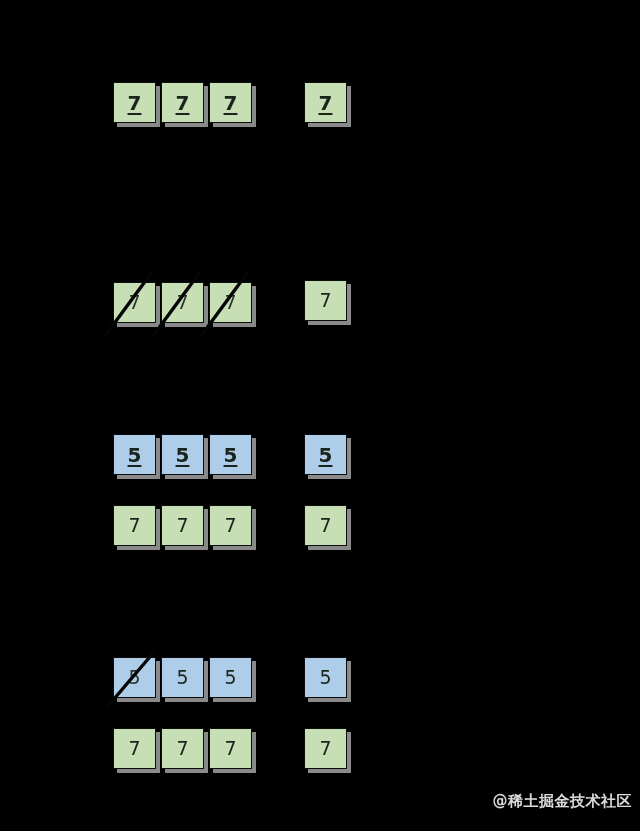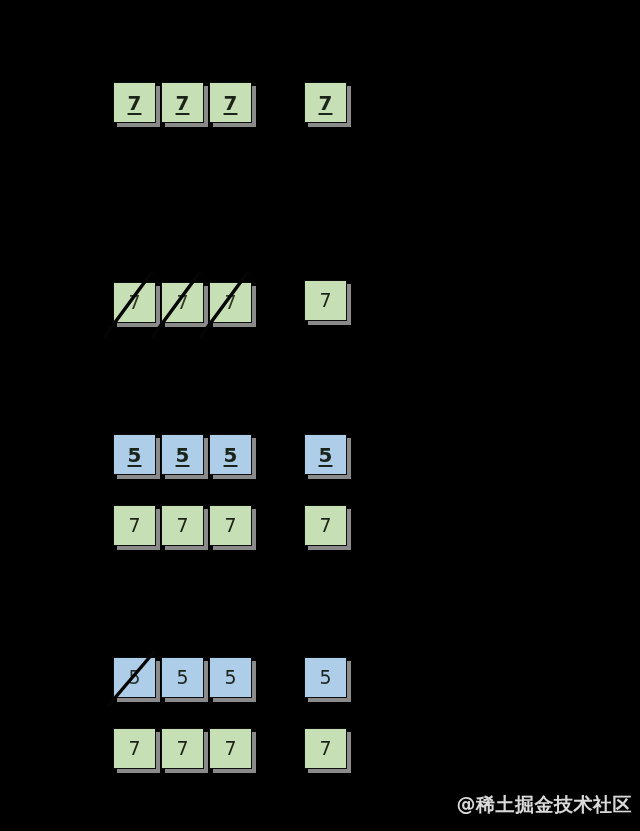--- a/index.html
+++ b/index.html
@@ -25,21 +25,21 @@
     text-underline-offset:3px;font-size:20px;
   }
   .crossed .num{font-weight:400;opacity:.9;}
   .cross{
     position:absolute;left:-13px;top:-14px;width:64px;height:72px;
     overflow:visible;pointer-events:none;
   }
   .cross line{stroke:#050505;stroke-width:3.4;stroke-linecap:round;}
   .watermark{
     position:absolute;top:792px;right:8px;
-    color:rgba(235,235,235,0.92);font-size:19px;font-weight:700;
+    color:rgba(235,235,235,0.92);font-size:15px;font-weight:700;
     letter-spacing:.5px;
     font-family:"DejaVu Sans","Liberation Sans",sans-serif;
     text-shadow:0 0 2px rgba(0,0,0,.8);
   }
 </style>
 </head>
 <body>
 
 <div class="canvas">
 

